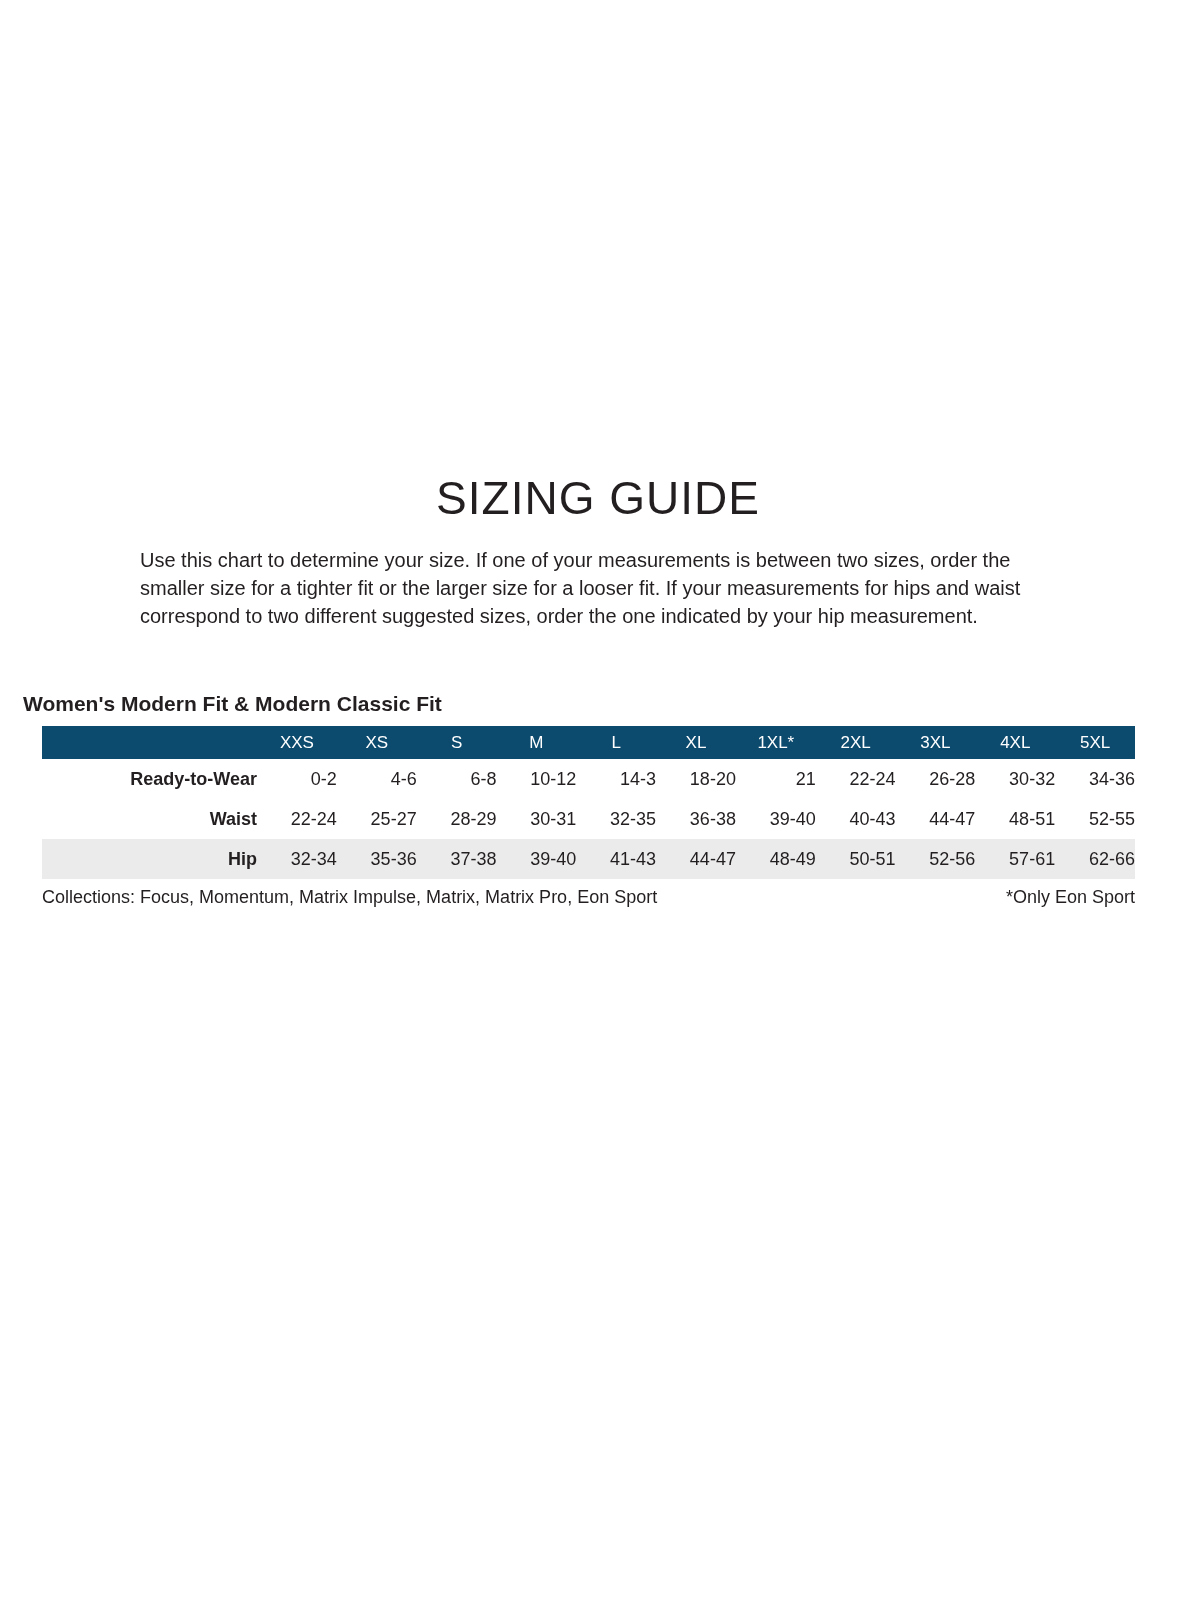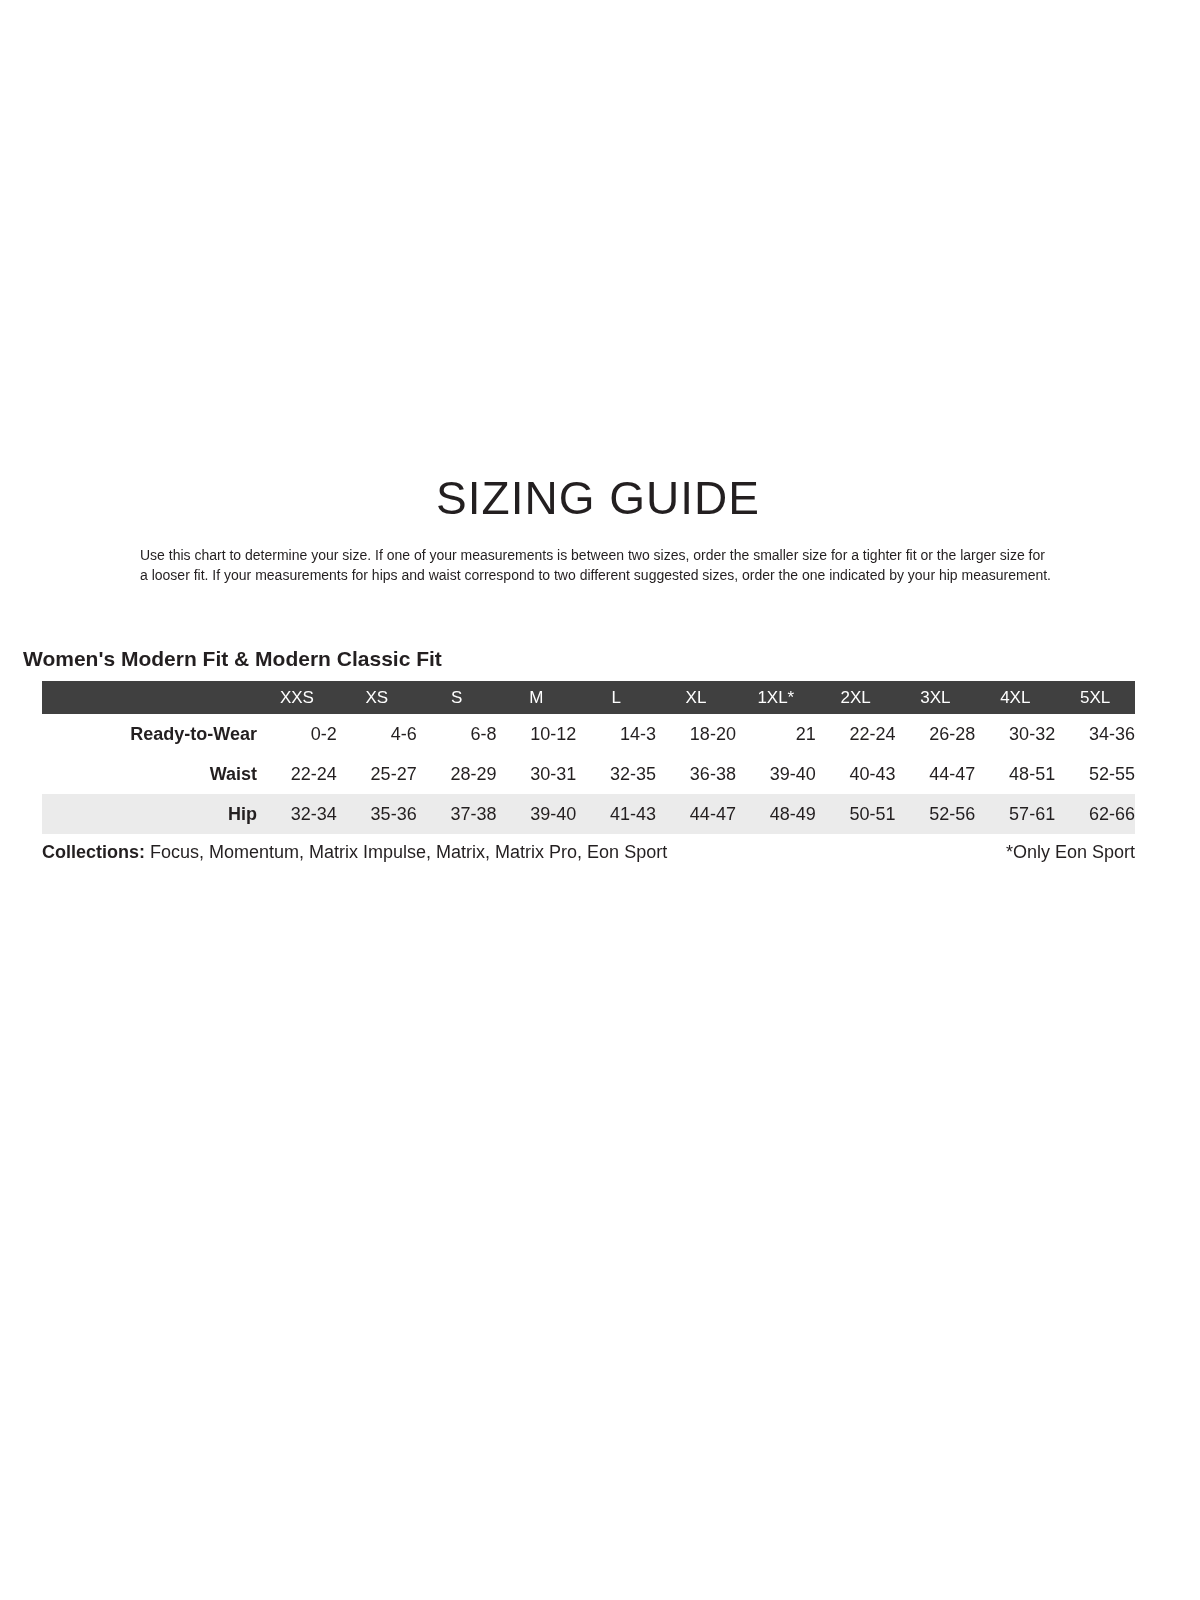--- a/index.html
+++ b/index.html
@@ -26,41 +26,41 @@
     text-align: center;
     font-size: 46px;
     font-weight: 400;
     letter-spacing: 1px;
     line-height: 1.05;
     color: #231f20;
   }
   .intro {
     width: 916px;
     margin: 24px auto 0 auto;
-    font-size: 14px;
+    font-size: 20px;
     line-height: 1.4;
     color: #231f20;
     text-align: left;
   }
   .section-heading {
     margin: 62px 0 10px 23px;
     font-size: 21px;
     font-weight: 700;
     color: #231f20;
   }
   table.sizing {
     margin-left: 42px;
     width: 1093px;
     border-collapse: collapse;
     table-layout: fixed;
   }
   table.sizing col.label-col { width: 215px; }
   table.sizing col.size-col  { width: 79.8px; }
   table.sizing thead th {
-    background: #404040;
+    background: #0c4a6e;
     color: #ffffff;
     font-weight: 400;
     font-size: 17px;
     height: 33px;
     text-align: center;
     padding: 0;
   }
   table.sizing tbody td {
     text-align: right;
     font-size: 18px;
@@ -76,21 +76,21 @@
   }
   .collections-line {
     width: 1093px;
     margin: 8px 0 0 42px;
     display: flex;
     justify-content: space-between;
     align-items: baseline;
     font-size: 18px;
     color: #231f20;
   }
-  .collections-left .bold { font-weight: 700; }
+  .collections-left .bold { font-weight: 400; }
   .footnote { font-size: 18px; }
 </style>
 </head>
 <body>
 
 <div class="page">
 
   <h1 class="title">SIZING GUIDE</h1>
 
   <p class="intro">Use this chart to determine your size. If one of your measurements is between two sizes, order the smaller size for a tighter fit or the larger size for a looser fit. If your measurements for hips and waist correspond to two different suggested sizes, order the one indicated by your hip measurement.</p>

